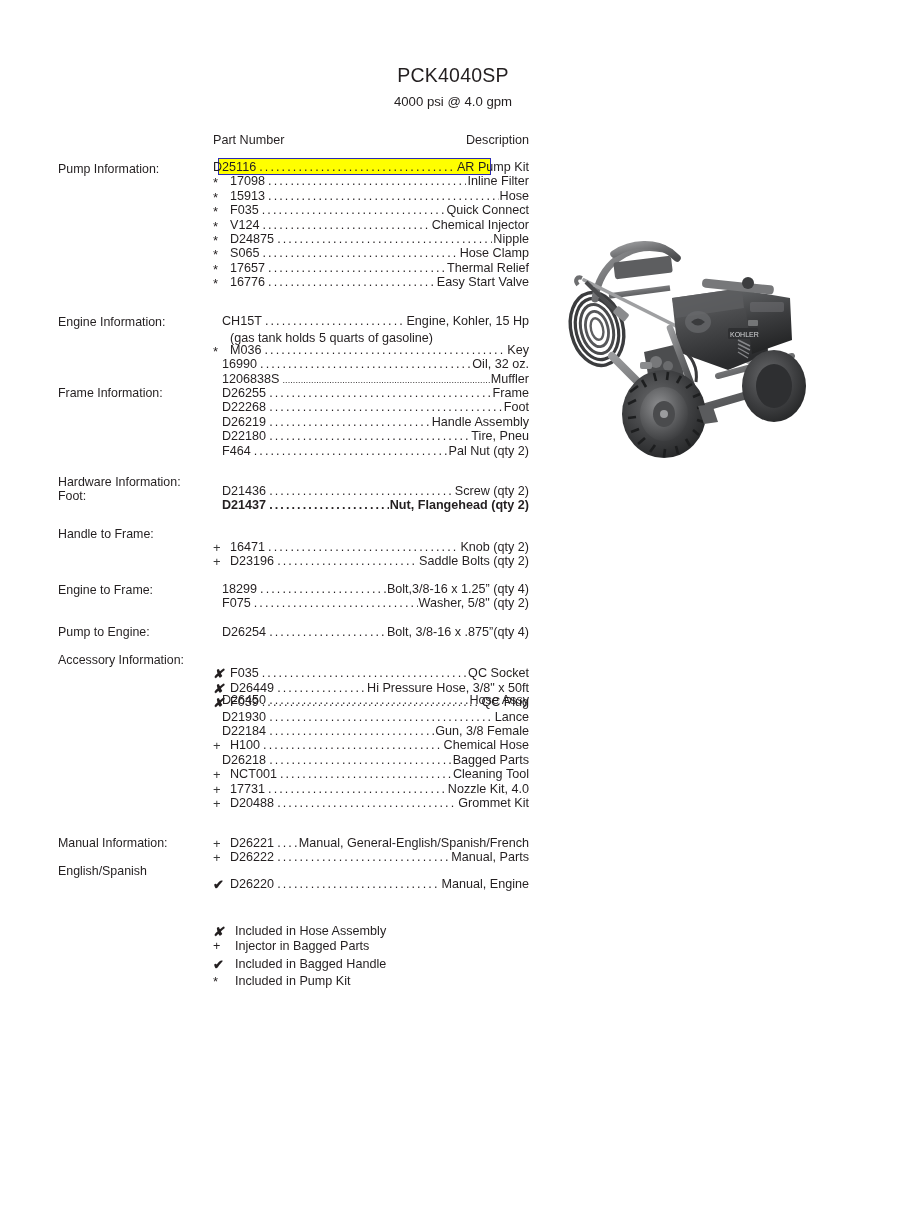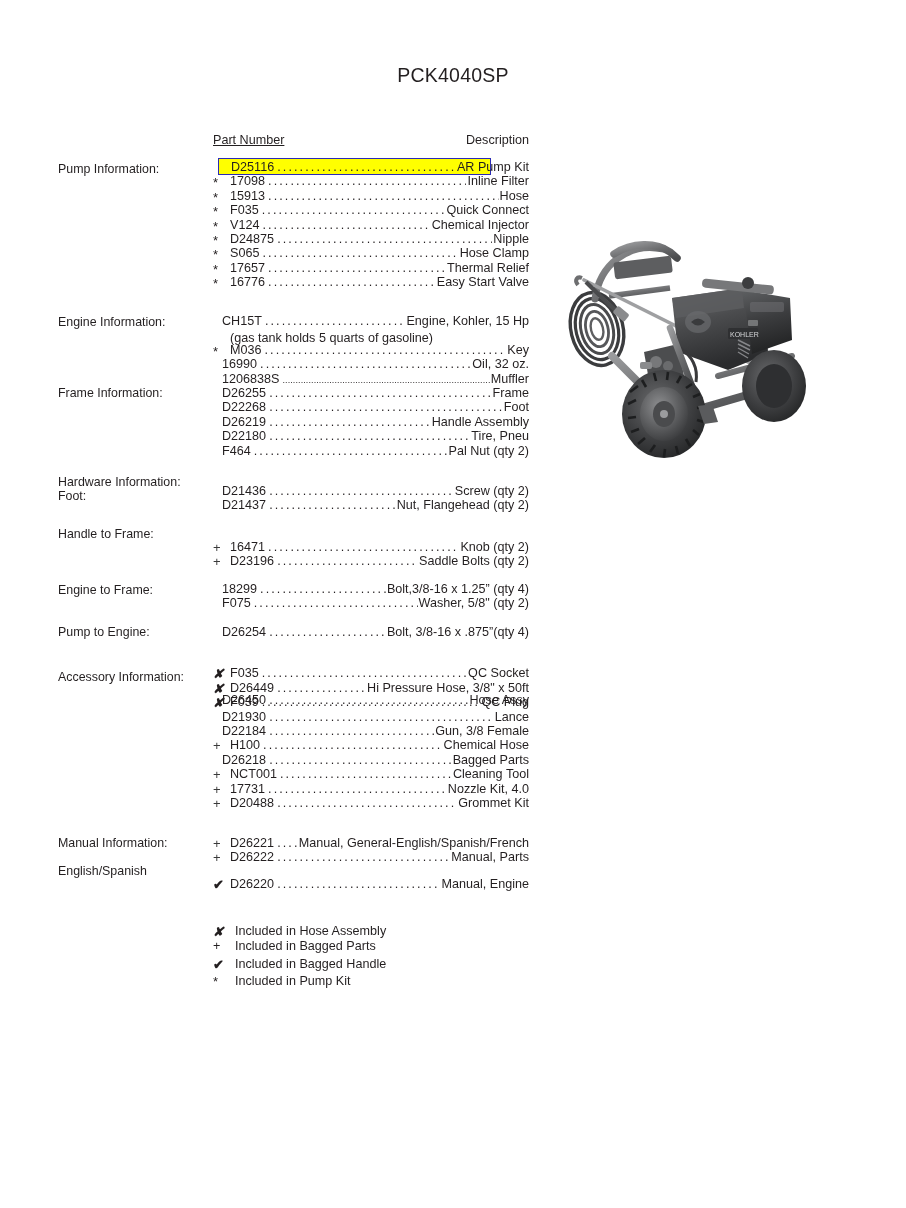--- a/index.html
+++ b/index.html
@@ -36,21 +36,21 @@
   }
 
   
   #column-headers {
     position: absolute;
     left: 213px;
     top: 133px;
     width: 316px;
     font-size: 12.6px;
   }
-  #column-headers .ch-left { float: left; text-decoration: underline; }
+  #column-headers .ch-left { float: left; }
   #column-headers .ch-right { float: right; }
 
   
   .section-label {
     position: absolute;
     left: 58px;
     font-size: 12.4px;
     white-space: nowrap;
     color: #231f20;
   }
@@ -108,21 +108,21 @@
   
   .note-row {
     position: absolute;
     left: 230px;
     font-size: 12.6px;
     white-space: nowrap;
   }
 
   
   .row.highlight .leader-line {
-    left: 18px;
+    left: 0;
   }
   .hl-box {
     position: absolute;
     left: 218px;
     width: 273px;
     height: 17px;
     background: #ffff00;
     border: 1.4px solid #2b2bb5;
     box-sizing: border-box;
   }
@@ -152,20 +152,21 @@
     width: 284px;
     height: 232px;
   }
   #product-photo svg { display: block; }
 </style>
 </head>
 <body>
 
 <div id="title-block">
   <div id="doc-title">PCK4040SP</div>
+  <div id="doc-subtitle">4000 psi @ 4.0 gpm</div>
 </div>
 
 <div id="column-headers">
   <span class="ch-left">Part Number</span>
   <span class="ch-right">Description</span>
 </div>
 
 <div id="body-root">
     <div class="section-label" style="top: 162px;">Pump Information:</div>
     <div class="hl-box" style="top: 158px; background: rgb(255, 255, 0); border-color: rgb(43, 43, 181);"></div>
@@ -309,21 +310,21 @@
     </div>
     <div class="section-label" style="top: 475px;">Hardware Information:</div>
     <div class="section-label" style="top: 489px;">Foot:</div>
     <div class="row nomark" style="top: 484px;">
       <span class="leader-line">
         <span class="pn">D21436</span>
         <span class="dots">................................................................................</span>
         <span class="desc">Screw (qty 2)</span>
       </span>
     </div>
-    <div class="row nomark" style="top: 498.4px;">
+    <div class="row nomark" style="top: 498.4px; font-weight: bold;">
       <span class="leader-line">
         <span class="pn">D21437</span>
         <span class="dots">................................................................................</span>
         <span class="desc">Nut, Flangehead (qty 2)</span>
       </span>
     </div>
     <div class="section-label" style="top: 527px;">Handle to Frame:</div>
     <div class="row" style="top: 540px;">
       <span class="marker m-plus">+</span>
       <span class="leader-line">
@@ -356,21 +357,21 @@
       </span>
     </div>
     <div class="section-label" style="top: 625px;">Pump to Engine:</div>
     <div class="row nomark" style="top: 625px;">
       <span class="leader-line">
         <span class="pn">D26254</span>
         <span class="dots">................................................................................</span>
         <span class="desc">Bolt, 3/8-16 x .875”(qty 4)</span>
       </span>
     </div>
-    <div class="section-label" style="top: 670px;">Accessory Information:</div>
+    <div class="section-label" style="top: 653px;">Accessory Information:</div>
     <div class="row nomark" style="top: 652px; margin-top: 41px;">
       <span class="leader-line">
         <span class="pn">D26450</span>
         <span class="dots">................................................................................</span>
         <span class="desc">Hose Assy</span>
       </span>
     </div>
     <div class="row" style="top: 666.4px;">
       <span class="marker m-cross">✘</span>
       <span class="leader-line">
@@ -476,21 +477,21 @@
     <div class="section-label" style="top: 864px;">English/Spanish</div>
   </div>
 
 <div id="legend-root">
     <div class="legend-row" style="top: 924px;">
       <span class="marker m-cross">✘</span>
       <span class="ltext">Included in Hose Assembly</span>
     </div>
     <div class="legend-row" style="top: 939px;">
       <span class="marker m-plus">+</span>
-      <span class="ltext">Included in Bagged Parts</span>
+      <span class="ltext">Injector in Bagged Parts</span>
     </div>
     <div class="legend-row" style="top: 957px;">
       <span class="marker m-check">✔</span>
       <span class="ltext">Included in Bagged Handle</span>
     </div>
     <div class="legend-row" style="top: 974px;">
       <span class="marker m-star">*</span>
       <span class="ltext">Included in Pump Kit</span>
     </div>
   </div>

